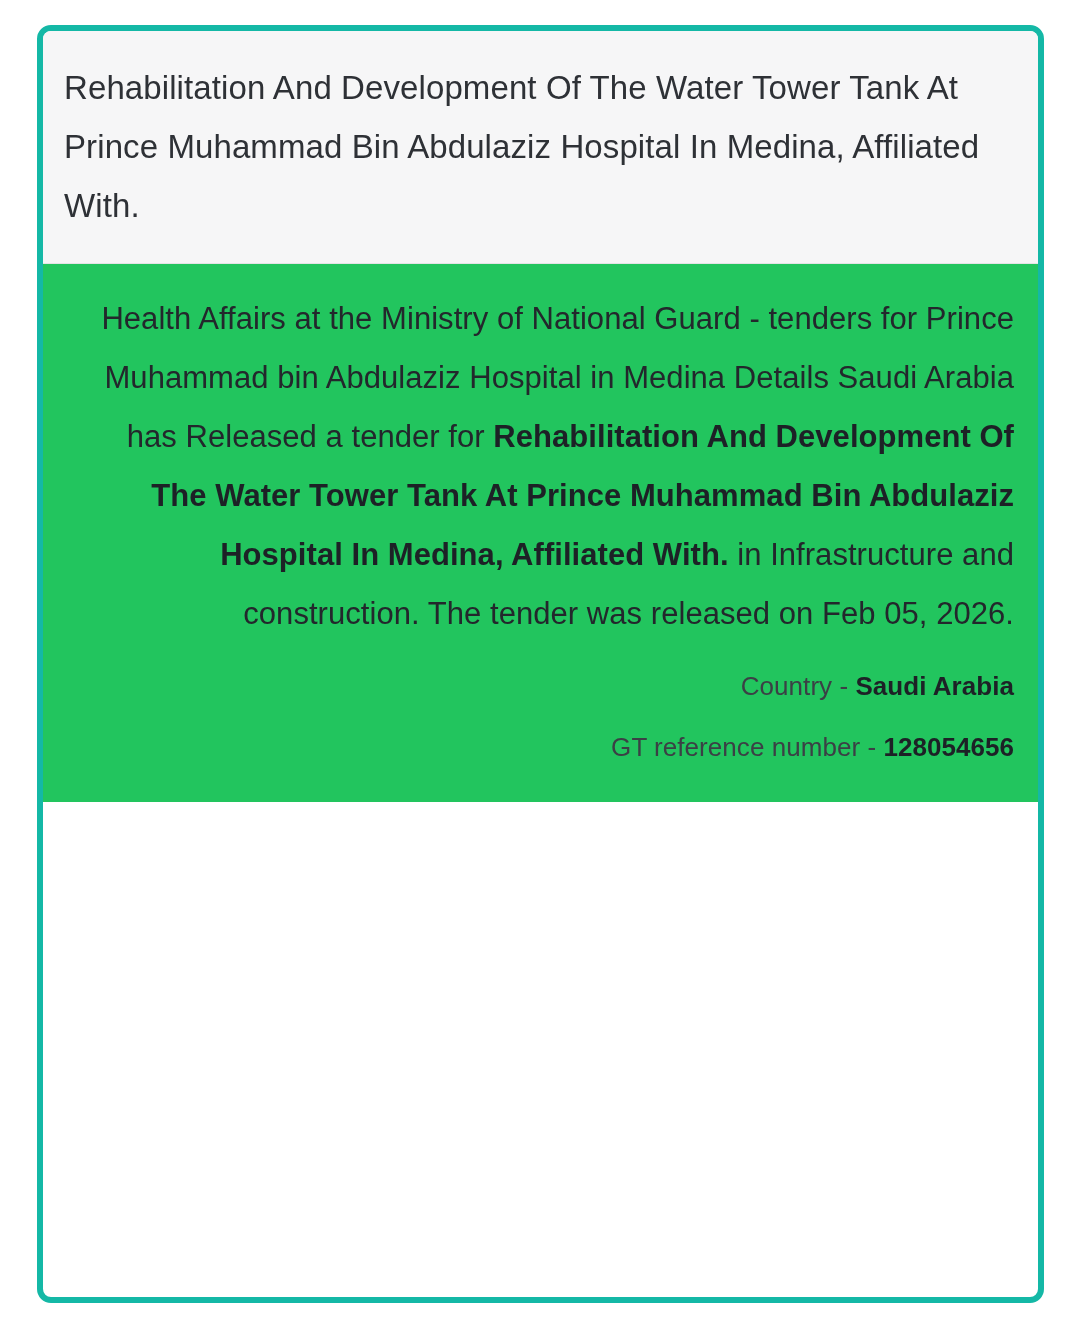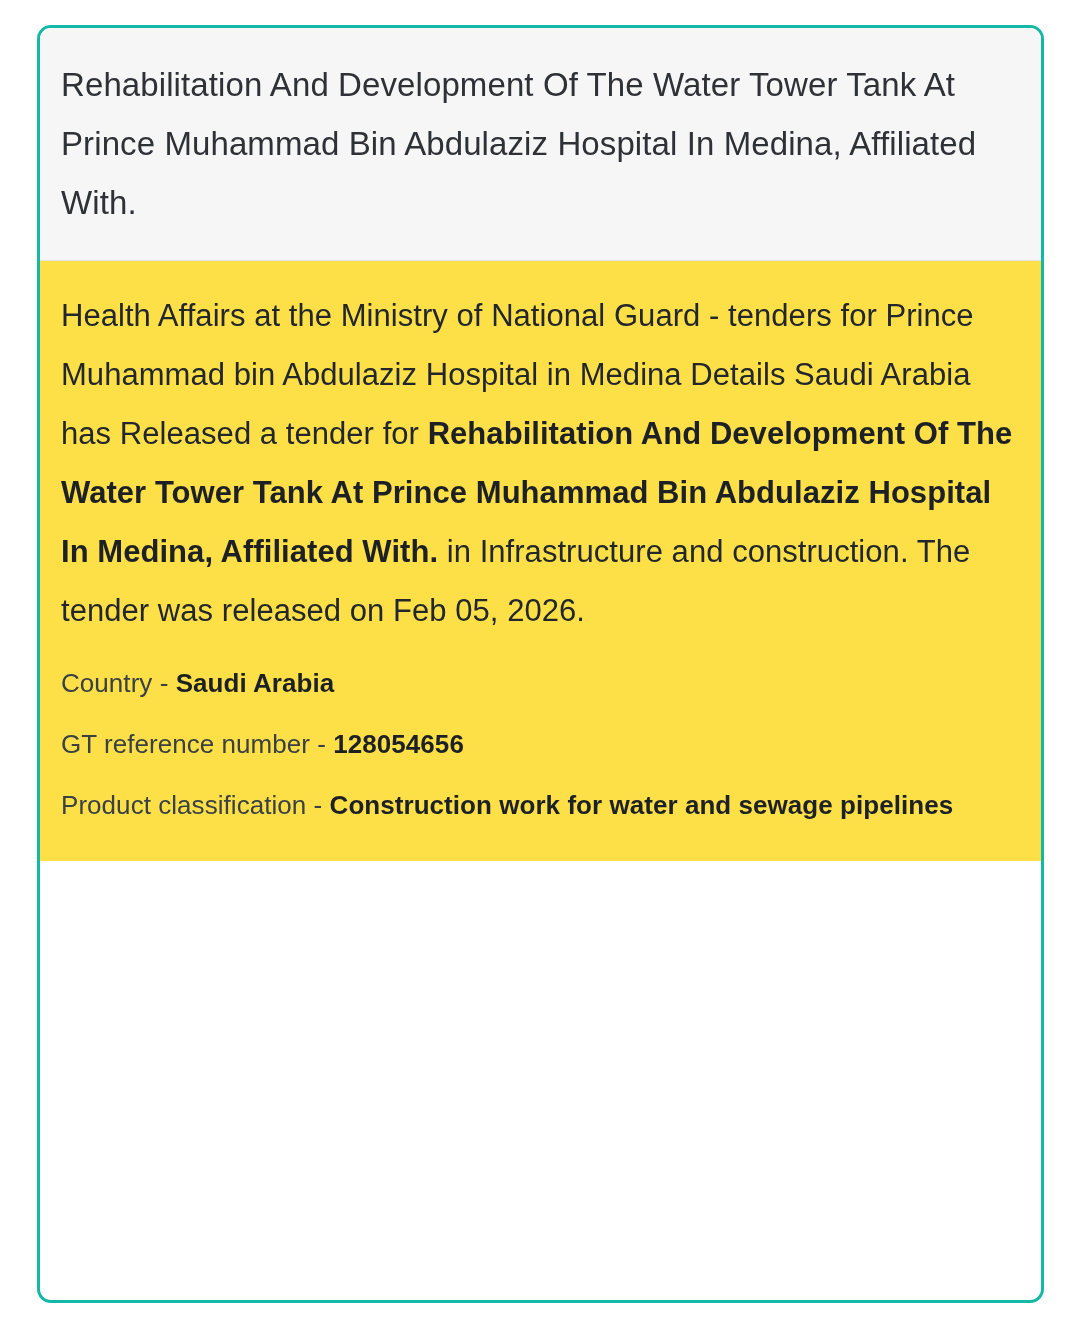--- a/index.html
+++ b/index.html
@@ -20,43 +20,44 @@
     height: 1337px;
     box-sizing: border-box;
     padding: 25px 36px 34px 37px;
   }
 
   .tender-card {
     box-sizing: border-box;
     width: 1007px;
     min-height: 1278px;
     background: #ffffff;
-    border: 3px solid #14b8a6;
+    border: 6px solid #14b8a6;
     border-radius: 14px;
     overflow: hidden;
   }
 
   .card-header {
     background: #f6f6f7;
     border-bottom: 1px solid #e4e4e6;
     padding: 27px 30px 28px 21px;
   }
 
   .card-title {
     margin: 0;
     font-size: 33px;
     font-weight: 400;
     line-height: 1.79;
     color: #2e3136;
     letter-spacing: 0.1px;
   }
 
   .card-body {
-    background: #fde047;
+    background: #22c55e;
     padding: 26px 24px 30px 21px;
+    text-align: right;
   }
 
   .lead-paragraph {
     margin: 0 0 18px 0;
     font-size: 31px;
     line-height: 1.9;
     color: #23272c;
     font-weight: 400;
     letter-spacing: 0.05px;
   }
@@ -118,23 +119,20 @@
         <li class="detail-row">
           <span class="detail-label">Country</span><span class="detail-sep"> - </span><span class="detail-value">Saudi Arabia</span>
         </li>
 
 
 
         <li class="detail-row">
           <span class="detail-label">GT reference number</span><span class="detail-sep"> - </span><span class="detail-value">128054656</span>
         </li>
 
-        <li class="detail-row">
-          <span class="detail-label">Product classification</span><span class="detail-sep"> - </span><span class="detail-value">Construction work for water and sewage pipelines</span>
-        </li>
 
       </ul>
 
     </section>
 
   </article>
 
 </div>
 
 </body></html>

